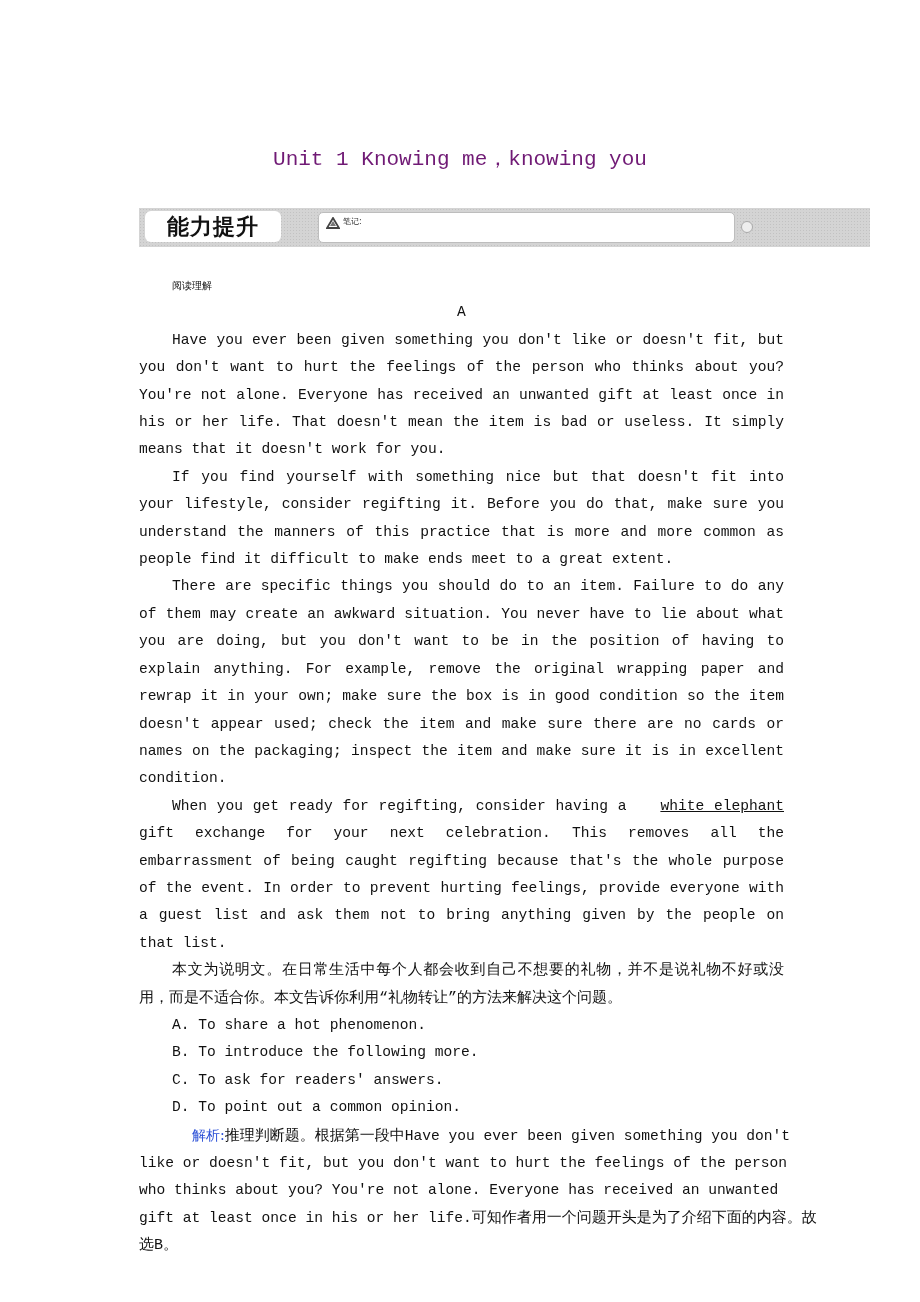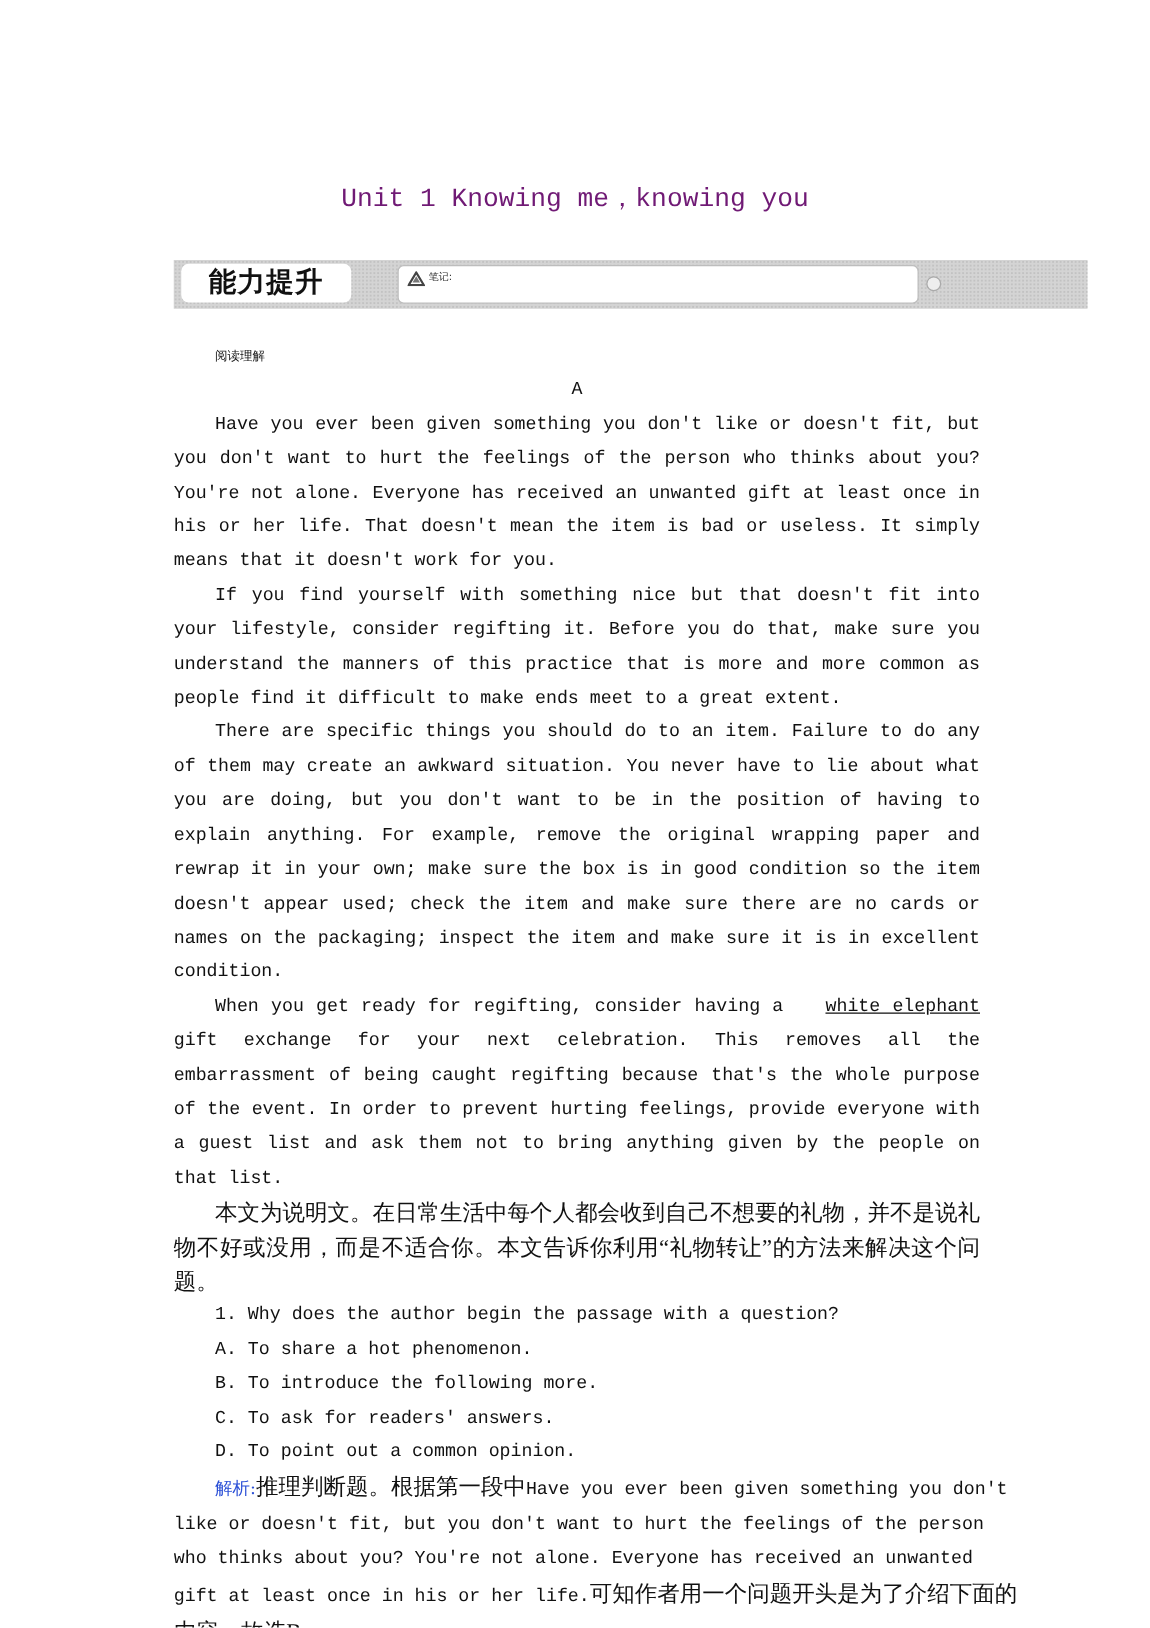--- a/index.html
+++ b/index.html
@@ -23,23 +23,23 @@
                  font-size: 8px; color: #333; }
   .pin-icon { position: absolute; top: 13px; left: 602px; width: 10px; height: 10px;
               border-radius: 50%; border: 1px solid #aaa; background: #eee; }
   .content { position: absolute; top: 272px; left: 139px; width: 645px;
              font-family: "Liberation Mono", "DejaVu Sans Mono", monospace;
              font-size: 14.6px; line-height: 27.4px; }
   .content p { margin: 0; text-align: justify; text-align-last: left; }
   .indent { text-indent: 33px; }
   .section-label { padding-left: 33px; font-family: "DejaVu Serif", serif; font-size: 10px; }
   .passage-letter { text-align: center !important; text-align-last: center !important; }
-  .cn { font-family: Liberation Serif, serif; font-size: 18px; }
+  .cn { font-family: Liberation Mono, monospace; font-size: 15px; }
   .option { padding-left: 33px; }
-  .analysis-tag { color: #2a4fd6; font-family: "DejaVu Serif", serif; font-size: 14px; }
+  .analysis-tag { color: #2a4fd6; font-family: "DejaVu Serif", serif; font-size: 14px; margin-left: 20px; }
   .u { text-decoration: underline; margin-left: 24px; }
   .explain { width: 680px; text-align: left !important; }
 </style>
 </head>
 <body>
 
 <div class="page-title">Unit 1 Knowing me，knowing you</div>
 
 <div class="banner">
   <div class="banner-label">能力提升</div>
@@ -54,19 +54,18 @@
 </div>
 
 <div class="content">
   <p class="section-label">阅读理解</p>
   <p class="passage-letter">A</p>
   <p class="indent">Have you ever been given something you don't like or doesn't fit, but you don't want to hurt the feelings of the person who thinks about you? You're not alone. Everyone has received an unwanted gift at least once in his or her life. That doesn't mean the item is bad or useless. It simply means that it doesn't work for you.</p>
   <p class="indent">If you find yourself with something nice but that doesn't fit into your lifestyle, consider regifting it. Before you do that, make sure you understand the manners of this practice that is more and more common as people find it difficult to make ends meet to a great extent.</p>
   <p class="indent">There are specific things you should do to an item. Failure to do any of them may create an awkward situation. You never have to lie about what you are doing, but you don't want to be in the position of having to explain anything. For example, remove the original wrapping paper and rewrap it in your own; make sure the box is in good condition so the item doesn't appear used; check the item and make sure there are no cards or names on the packaging; inspect the item and make sure it is in excellent condition.</p>
   <p class="indent"><span>When you get ready for regifting, consider having a </span><span class="u">white elephant</span><span> gift exchange for your next celebration. This removes all the embarrassment of being caught regifting because that's the whole purpose of the event. In order to prevent hurting feelings, provide everyone with a guest list and ask them not to bring anything given by the people on that list.</span></p>
   <p class="indent cn">本文为说明文。在日常生活中每个人都会收到自己不想要的礼物，并不是说礼物不好或没用，而是不适合你。本文告诉你利用“礼物转让”的方法来解决这个问题。</p>
-  <p class="option">1. Why does the author begin the passage with a question?</p>
   <p class="option">A. To share a hot phenomenon.</p>
   <p class="option">B. To introduce the following more.</p>
   <p class="option">C. To ask for readers' answers.</p>
   <p class="option">D. To point out a common opinion.</p>
   <p class="indent explain"><span class="analysis-tag">解析:</span><span class="cn">推理判断题。根据第一段中</span><span>Have you ever been given something you don't like or doesn't fit, but you don't want to hurt the feelings of the person who thinks about you? You're not alone. Everyone has received an unwanted gift at least once in his or her life.</span><span class="cn">可知作者用一个问题开头是为了介绍下面的内容。故选B。</span></p>
 </div>
 
 </body></html>

